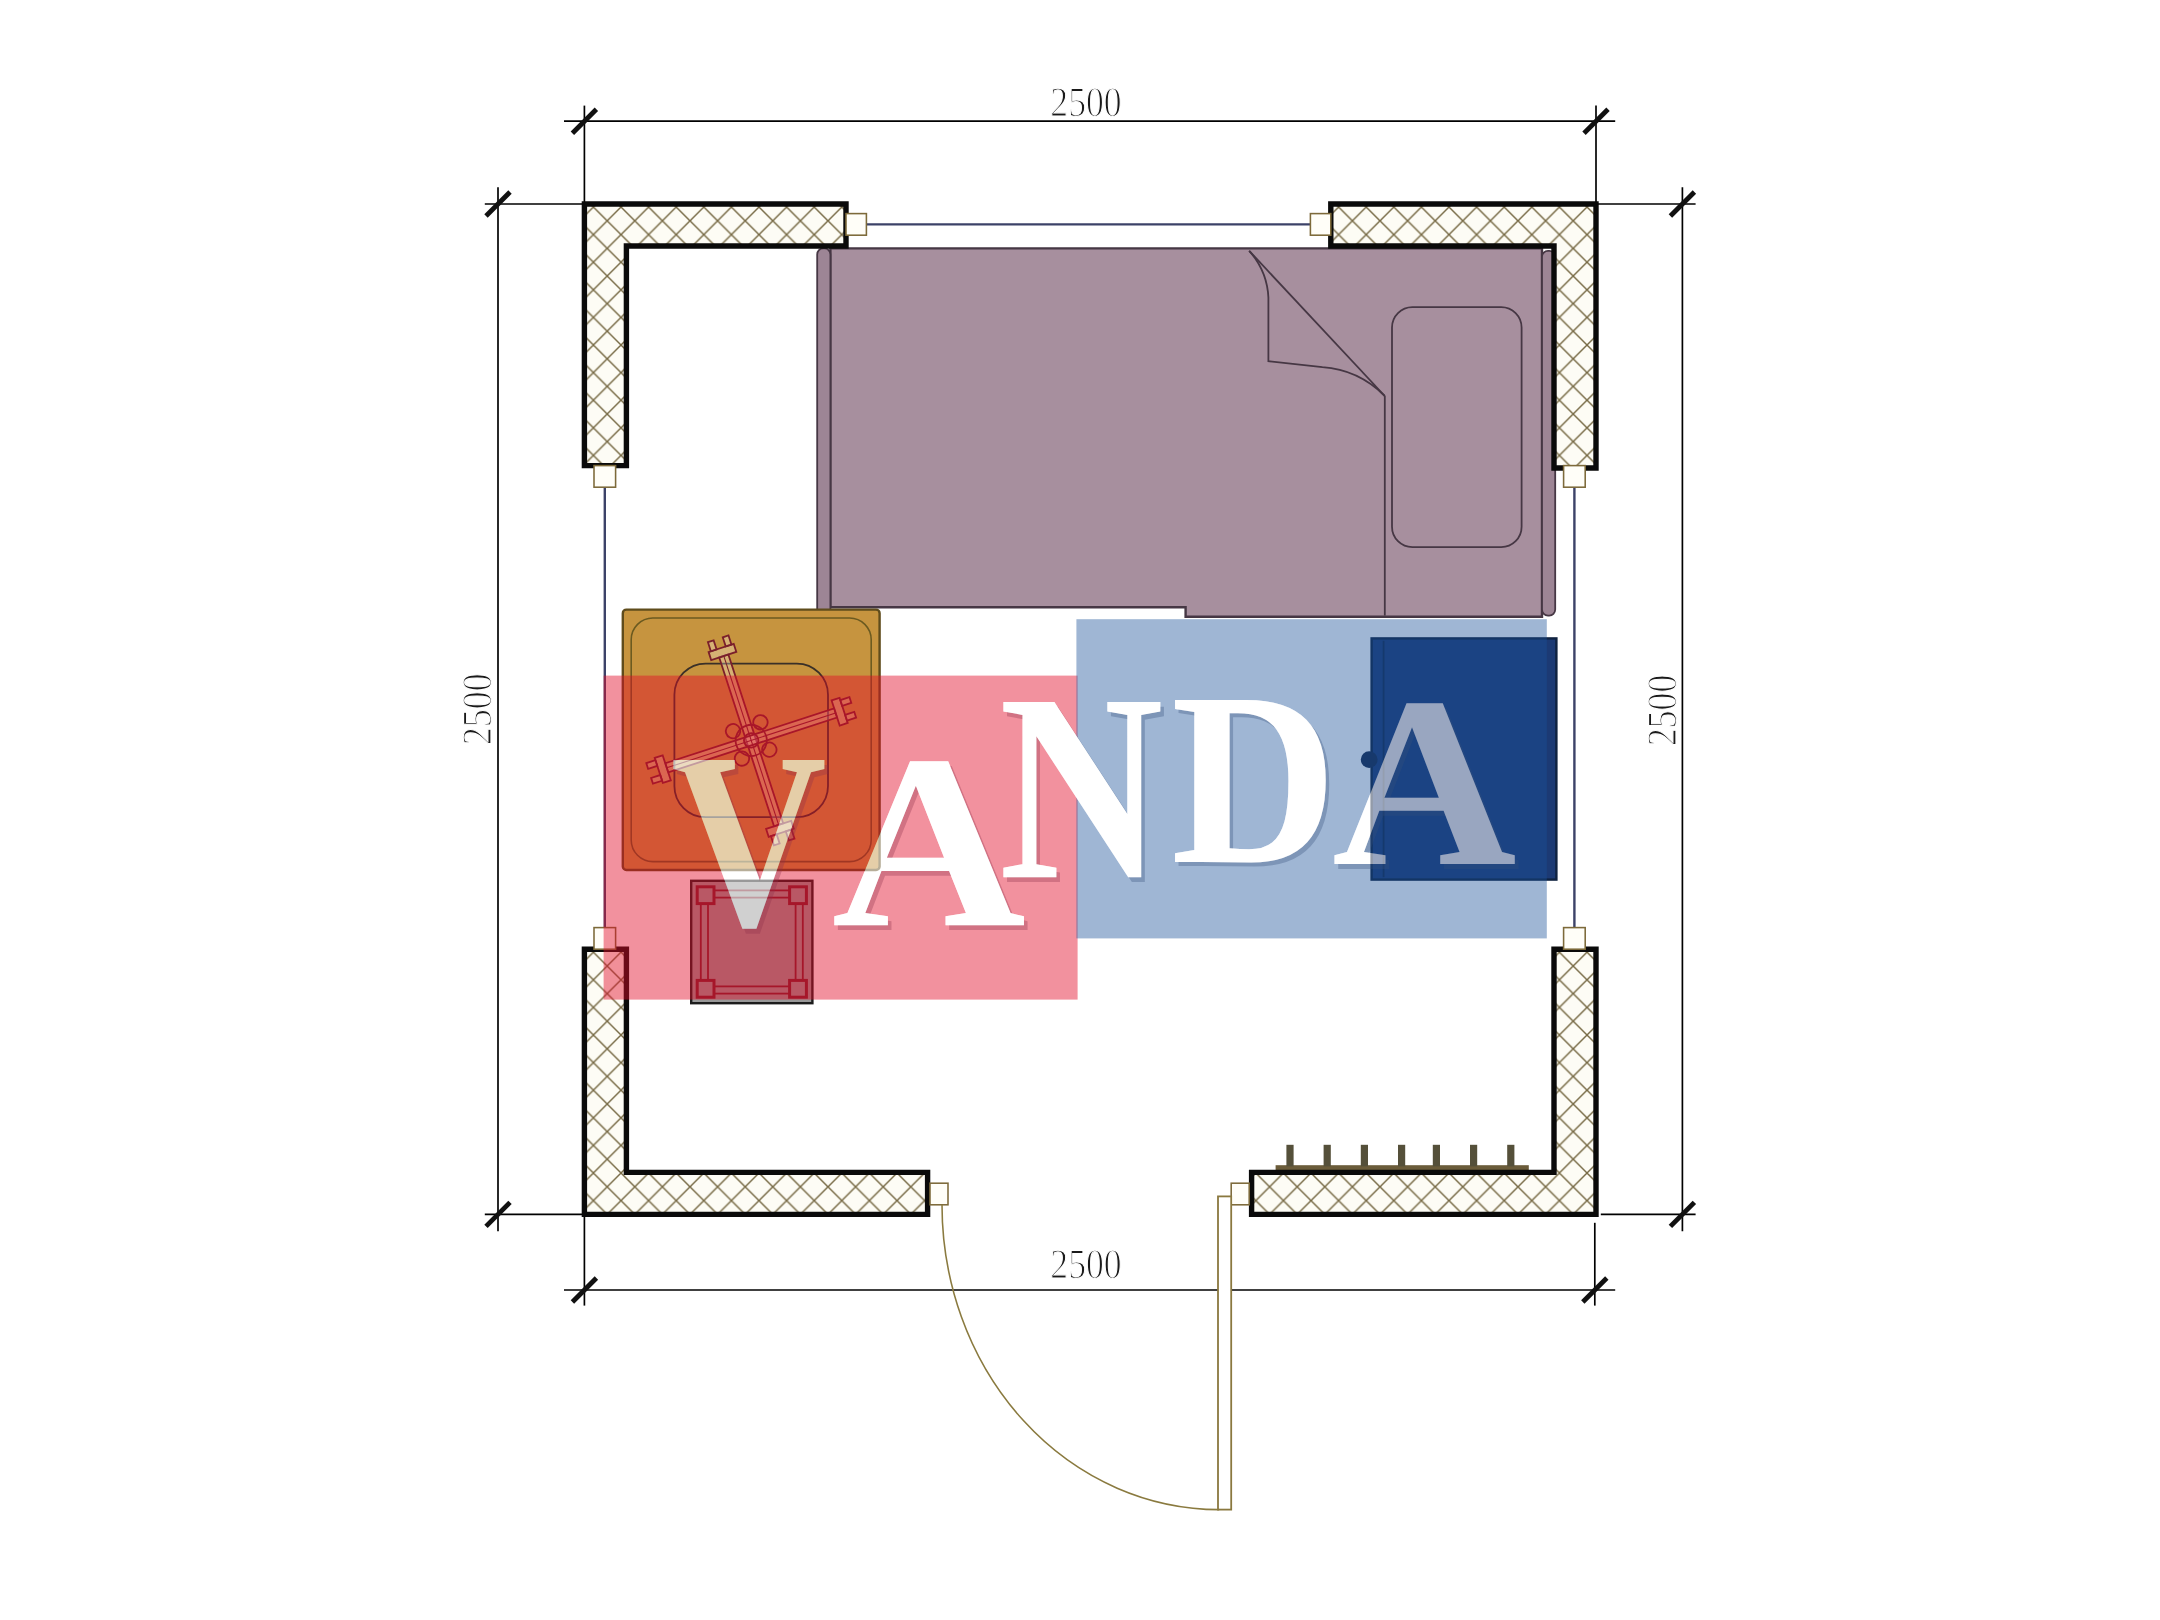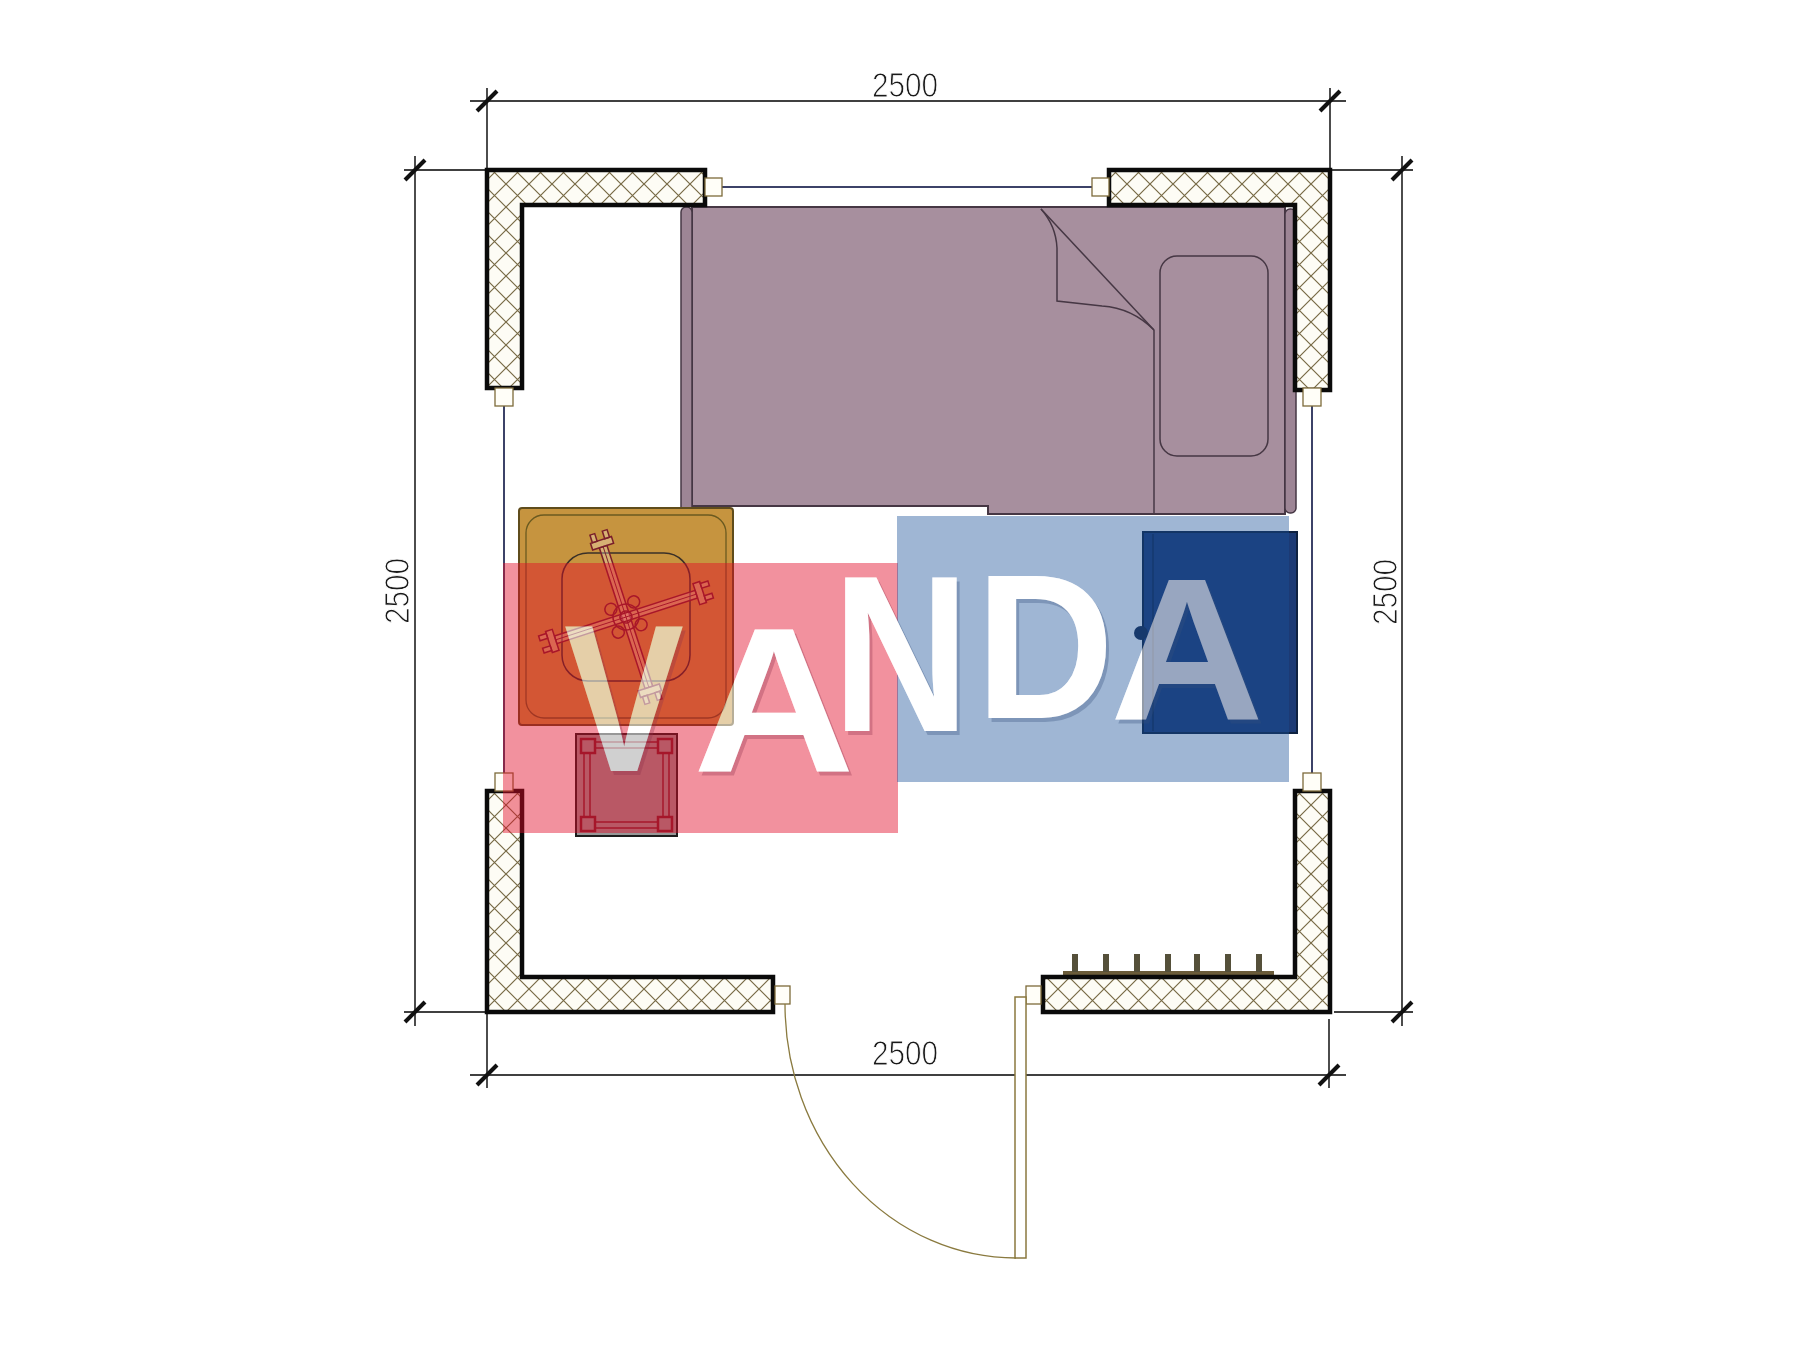--- a/index.html
+++ b/index.html
@@ -1,17 +1,17 @@
 <!DOCTYPE html>
 <html><head>
 <meta charset="utf-8">
 <style>
 html,body{margin:0;padding:0;background:#ffffff;}
 #page{position:relative;width:1800px;height:1350px;background:#ffffff;overflow:hidden;
-  font-family:Liberation Sans, sans-serif;}
+  font-family:Liberation Serif, serif;}
 svg{position:absolute;left:0;top:0;}
 </style>
 </head>
 <body>
 <div id="page">
 <svg width="1800" height="1350" viewBox="0 0 1800 1350">
 <defs>
 <pattern id="hatch" width="23" height="23" patternUnits="userSpaceOnUse">
   <rect width="23" height="23" fill="#fdfcf5"></rect>
   <path d="M-2,25 L25,-2 M-2,-2 L25,25" stroke="#776a45" stroke-width="1.2" fill="none"></path>

